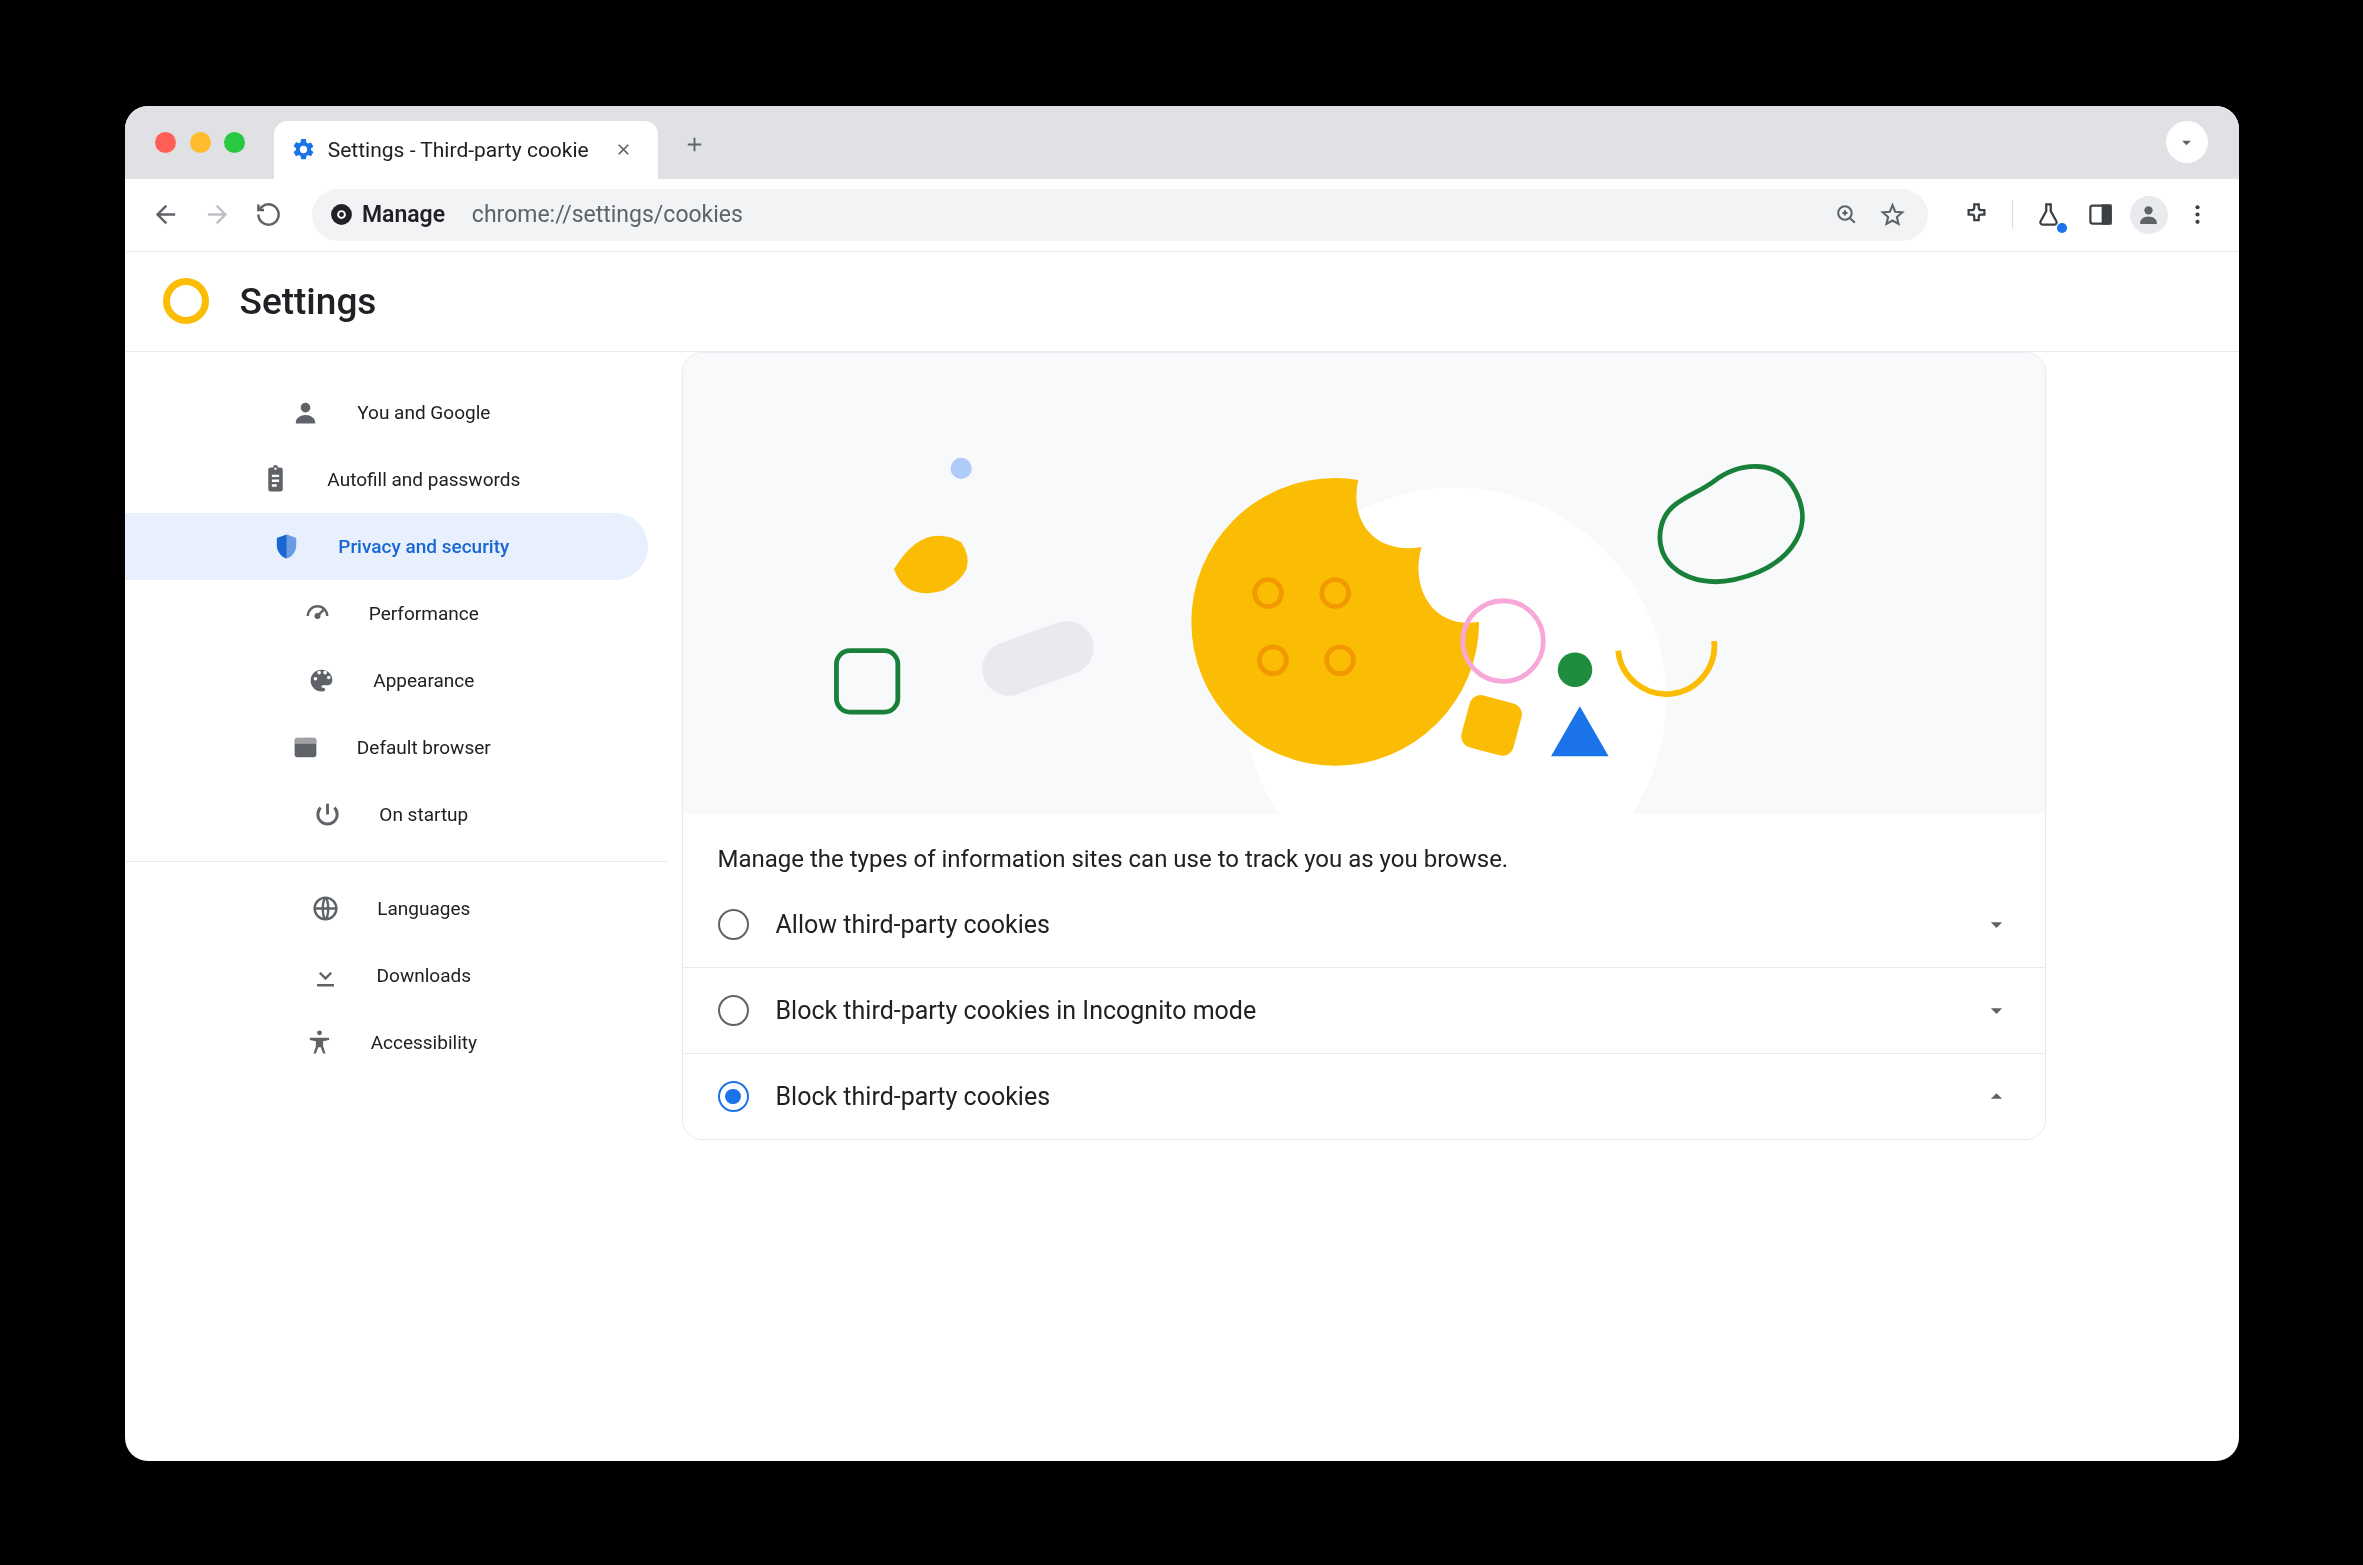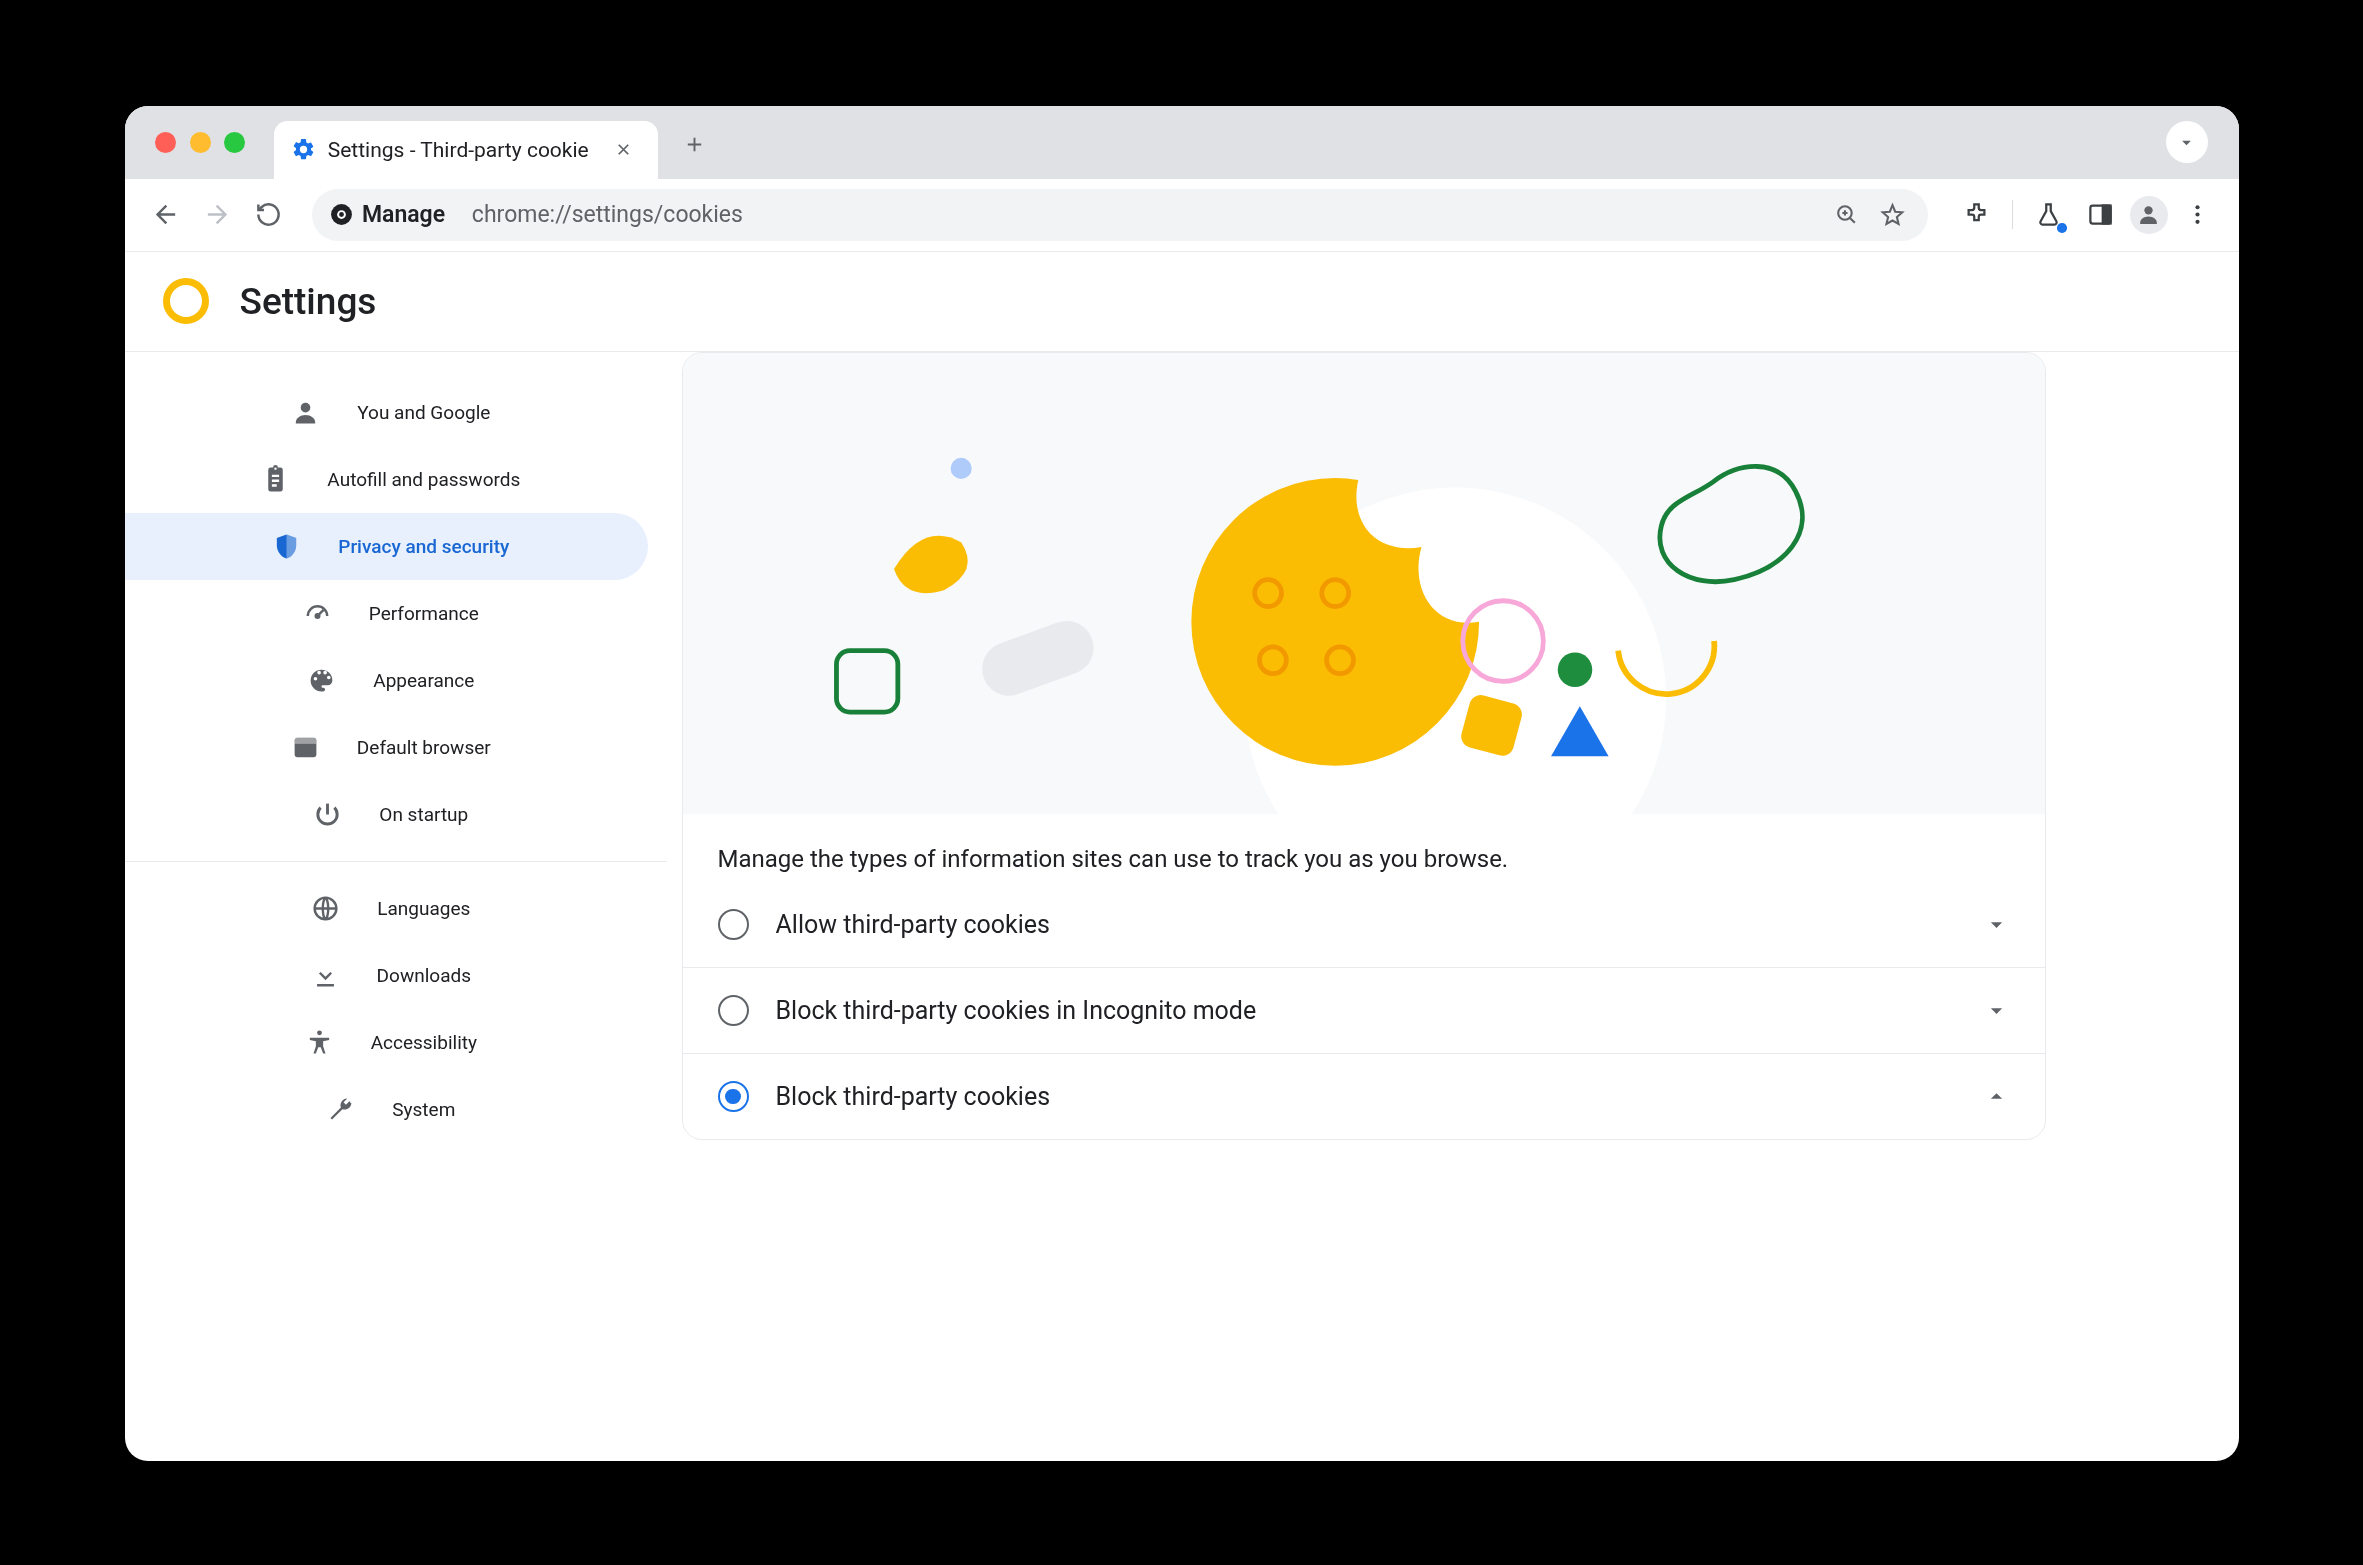--- a/index.html
+++ b/index.html
@@ -351,28 +351,20 @@
           <span>Downloads</span>
         </div>
         <div class="side-item">
           <span class="icon">
               <svg viewBox="0 0 24 24" width="29" height="29" fill="currentColor">
                 <circle cx="12" cy="4" r="2"></circle>
                 <path d="M4 8h16v2l-5 1v4l2 6h-2l-2-5h-2l-2 5H7l2-6v-4L4 10z"></path>
               </svg>
             </span>
           <span>Accessibility</span>
-        </div>
-        <div class="side-item">
-          <span class="icon">
-              <svg viewBox="0 0 24 24" width="29" height="29" fill="currentColor">
-                <path d="M21 6.5a5.5 5.5 0 0 1-7.4 5.2L5 20.3 3.7 19l8.6-8.6A5.5 5.5 0 0 1 17.5 3l-3 3 2 2 3-3c.3.5.5 1 .5 1.5z"></path>
-              </svg>
-            </span>
-          <span>System</span>
         </div>
       </div>
 
       <div class="main">
         <div class="panel">
 
           <div class="card">
 
             <div class="hero">
               <svg viewBox="0 0 1420 480" width="100%" height="100%">

